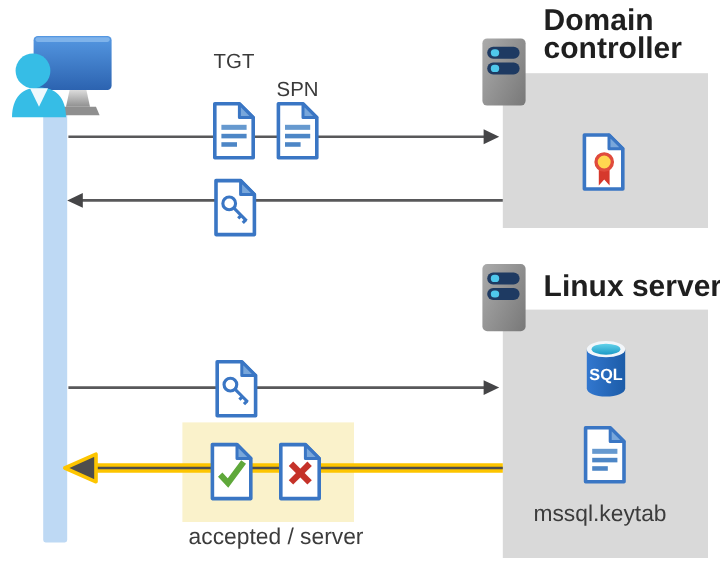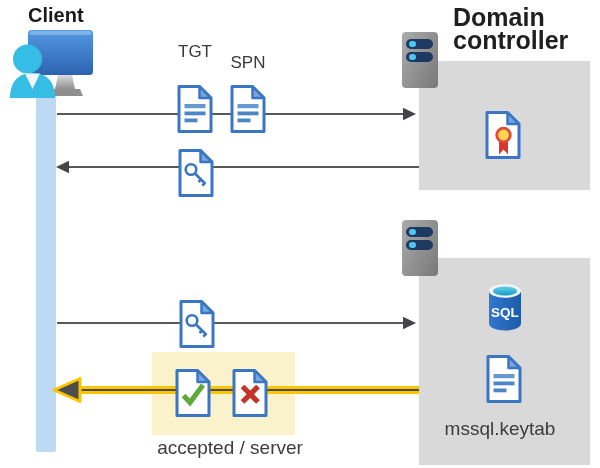--- a/index.html
+++ b/index.html
@@ -9,21 +9,21 @@
   .box{position:absolute;background:#d9d9d9;}
   .highlight{position:absolute;background:#faf2cb;}
   .client-bar{position:absolute;background:#bed9f4;border-radius:2px;}
   .label{position:absolute;color:#1a1a1a;}
   .title{font-weight:bold;font-size:25px;line-height:23px;color:#1f1f1f;}
   .client-label{left:28px;top:4px;font-size:20px;font-weight:bold;}
   .dc-title{left:453px;top:6px;width:122px;}
   .linux-title{left:453px;top:228px;width:140px;white-space:nowrap;}
   .doc-label{font-size:17px;color:#3a3a3a;text-align:center;}
   .tgt-label{left:176px;top:42px;width:38px;}
-  .spn-label{left:229px;top:53px;width:38px;}
+  .spn-label{left:229px;top:65px;width:38px;}
   .keytab-label{left:404px;top:418px;width:192px;text-align:center;font-size:19px;color:#3c3c3c;}
   .result-label{left:130px;top:437px;width:200px;text-align:center;font-size:19px;color:#3c3c3c;}
   .arrows{position:absolute;left:0;top:0;}
   .server-icon{position:absolute;width:36px;height:56px;border-radius:4px;
     background:linear-gradient(115deg,#ababab 0%,#8f8f8f 55%,#787878 100%);}
   .server-icon .pill{position:absolute;left:4px;width:27px;height:10px;border-radius:6px;background:#1e3a62;}
   .server-icon .pill.p1{top:7px;} .server-icon .pill.p2{top:20px;}
   .server-icon .dot{position:absolute;left:3px;top:1.8px;width:6.5px;height:6.5px;border-radius:50%;background:#4fc8ec;}
 </style>
 </head>
@@ -49,21 +49,20 @@
       <line x1="57" y1="323" x2="404" y2="323" stroke="#58585a" stroke-width="2.2"></line>
       <polygon points="416,323 403,316.8 403,329.2" fill="#454547"></polygon>
     </g>
     <g>
       <line x1="76" y1="390" x2="419" y2="390" stroke="#fdc500" stroke-width="8"></line>
       <line x1="76" y1="390" x2="419" y2="390" stroke="#4d4d4d" stroke-width="2"></line>
       <polygon points="54,390 80,378.5 80,401.5" fill="#4d4d4d" stroke="#fdc500" stroke-width="3" stroke-linejoin="round"></polygon>
     </g>
   </svg>
 
-  <div class="label client-label">Client</div>
   <svg class="abs" style="left:8px;top:28px;" width="90" height="70" viewBox="0 0 90 70">
     <defs>
       <linearGradient id="g-mon" x1="0" y1="0" x2="0" y2="1">
         <stop offset="0" stop-color="#5598e2"></stop>
           <stop offset="1" stop-color="#2c63b0"></stop>
       </linearGradient>
       <linearGradient id="g-neck" x1="0" y1="0" x2="0" y2="1">
         <stop offset="0" stop-color="#dcdcdc"></stop>
           <stop offset="1" stop-color="#8f8f8f"></stop>
       </linearGradient>
@@ -98,20 +97,21 @@
   </svg>
 
   <div class="server-icon" style="left:402px;top:220px;">
     <div class="pill p1">
         <div class="dot"></div>
       </div>
     <div class="pill p2">
         <div class="dot"></div>
       </div>
   </div>
+  <div class="label title linux-title">Linux server</div>
 
   <svg class="abs" style="left:487px;top:283px;" width="36" height="49" viewBox="0 0 36 49">
     <defs>
       <linearGradient id="g-sqlb" x1="0" y1="0" x2="1" y2="0">
         <stop offset="0" stop-color="#3277cf"></stop>
           <stop offset="1" stop-color="#1c5ca8"></stop>
       </linearGradient>
       <linearGradient id="g-sqlt" x1="0" y1="0" x2="0" y2="1">
         <stop offset="0" stop-color="#63d2ea"></stop>
           <stop offset="1" stop-color="#1a9ac6"></stop>

